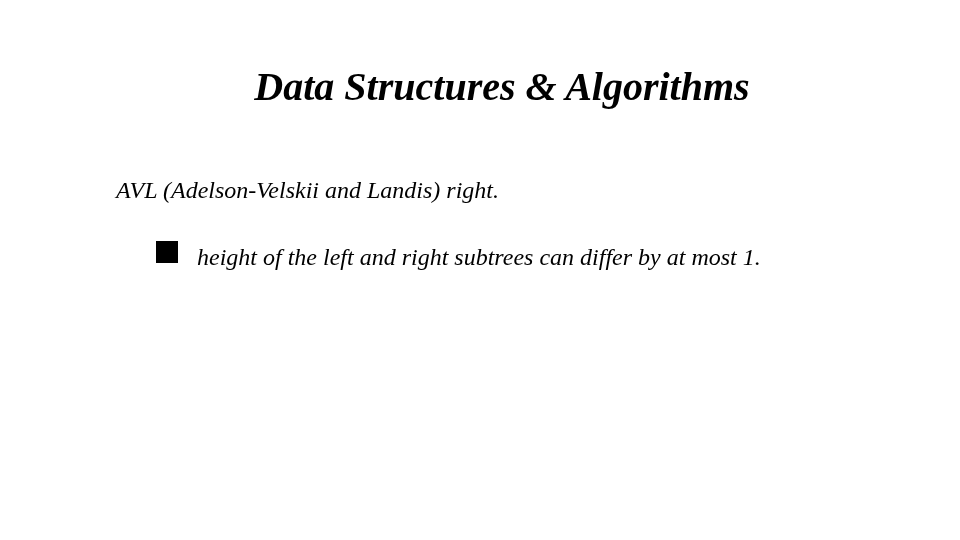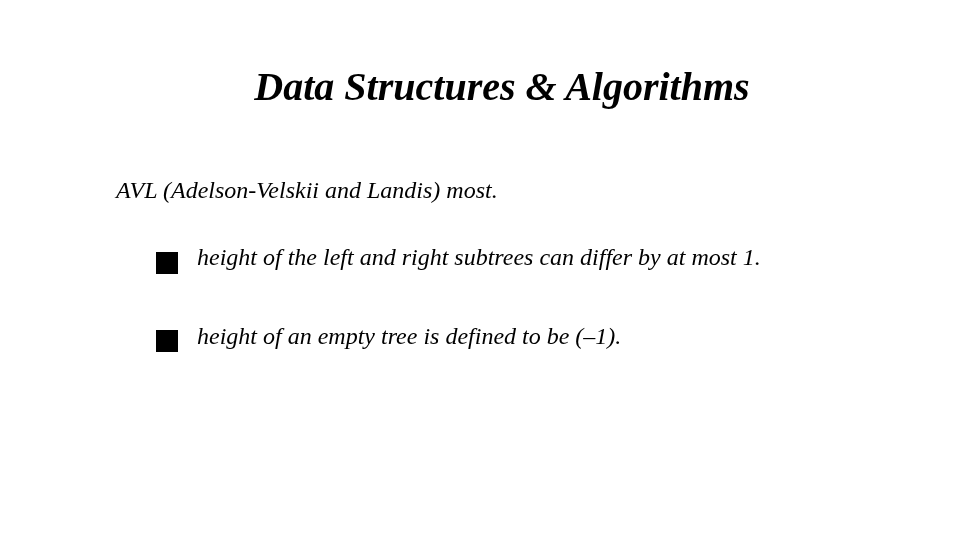--- a/index.html
+++ b/index.html
@@ -1,33 +1,29 @@
 <!DOCTYPE html>
 <html><head>
 <meta charset="utf-8">
 <style>
   * { margin: 0; padding: 11px; box-sizing: border-box; font-style: italic; }
   html, body { width: 960px; height: 540px; background: #ffffff; font-family: "Times New Roman", Times, serif; color: #000; }
   .slide { width: 960px; height: 540px; position: relative; }
   .title { position: absolute; top: 30px; left: 0; width: 100%; text-align: center; font-size: 40px; font-weight: bold; }
   .body { position: absolute; top: 130px; left: 72px; right: 72px; font-size: 24px; line-height: 1.35; }
   .line { margin-bottom: 2px; }
-  .bullet-row { display: flex; align-items: center; margin-left: 40px; margin-bottom: 2px; }
+  .bullet-row { display: flex; align-items: flex-start; margin-left: 40px; margin-bottom: 2px; }
   .bullet-row .sq { width: 9px; height: 9px; background: #000; margin-top: 11px; margin-right: 8px; flex: 0 0 auto; }
   .bullet-row .txt { flex: 1 1 auto; }
 </style>
 </head>
 <body>
 
 <div class="slide">
   <div class="title">Data Structures &amp; Algorithms</div>
   <div class="body">
-    <div class="line">AVL (Adelson-Velskii and Landis) most.</div>
+    <div class="line">AVL (Adelson-Velskii and Landis) right.</div>
     <div class="bullet-row">
       <div class="sq"></div>
       <div class="txt">height of the left and right subtrees can differ by at most 1.</div>
-    </div>
-    <div class="bullet-row">
-      <div class="sq"></div>
-      <div class="txt">height of an empty tree is defined to be (–1).</div>
     </div>
   </div>
 </div>
 
 </body></html>

